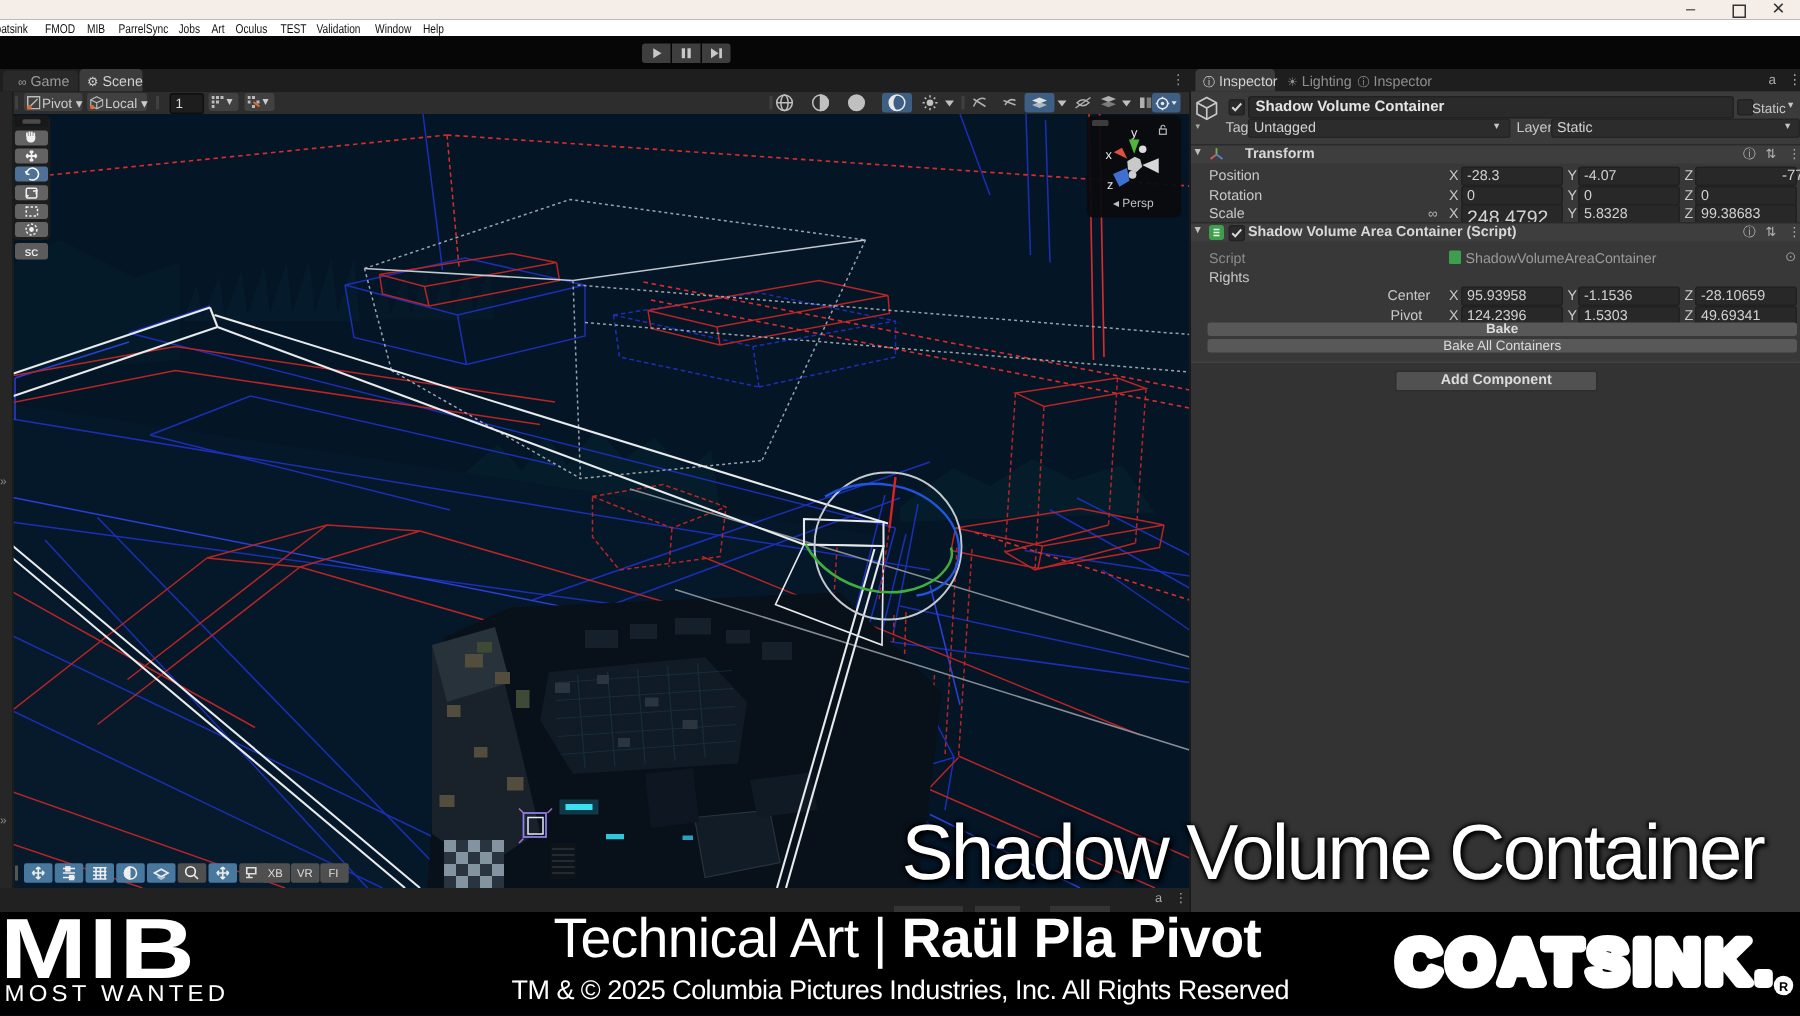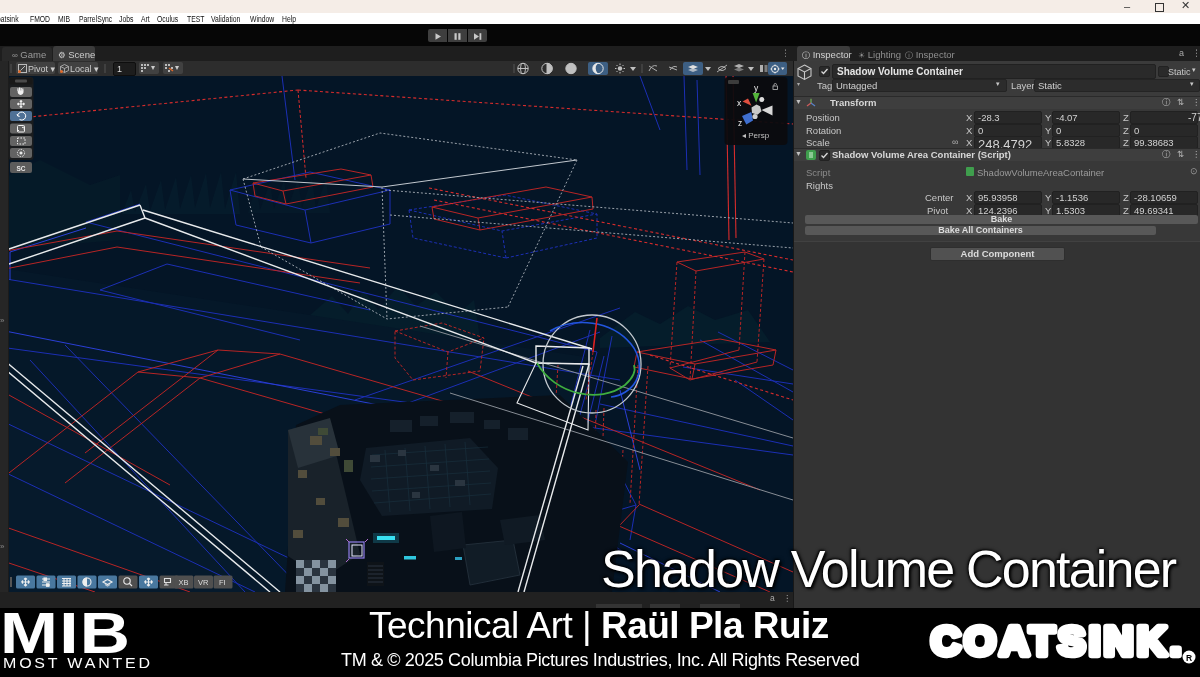--- a/index.html
+++ b/index.html
@@ -570,31 +570,31 @@
 <div class="tx" style="left:966px;top:204.5px;font-size:9.5px;color:#c8c8c8">X</div>
 <div class="abs" style="left:974px;top:203.5px;width:66px;height:11px;background:#282828;border:1px solid #212121;border-radius:2px"></div>
 <div class="tx" style="left:978px;top:204.5px;font-size:9.5px;color:#d2d2d2">124.2396</div>
 <div class="tx" style="left:1045px;top:204.5px;font-size:9.5px;color:#c8c8c8">Y</div>
 <div class="abs" style="left:1052px;top:203.5px;width:66px;height:11px;background:#282828;border:1px solid #212121;border-radius:2px"></div>
 <div class="tx" style="left:1056px;top:204.5px;font-size:9.5px;color:#d2d2d2">1.5303</div>
 <div class="tx" style="left:1123px;top:204.5px;font-size:9.5px;color:#c8c8c8">Z</div>
 <div class="abs" style="left:1130px;top:203.5px;width:66px;height:11px;background:#282828;border:1px solid #212121;border-radius:2px"></div>
 <div class="tx" style="left:1134px;top:204.5px;font-size:9.5px;color:#d2d2d2">49.69341</div>
 <div class="abs" style="left:805px;top:215px;width:393px;height:9px;background:#585858;border-radius:2px;text-align:center;font-size:9px;font-weight:bold;color:#dcdcdc;line-height:9px">Bake</div>
-<div class="abs" style="left:805px;top:226px;width:351px;height:9px;background:#585858;border-radius:2px;text-align:center;font-size:9px;font-weight:bold;color:#dcdcdc;line-height:9px">Bake All Containers</div>
+<div class="abs" style="left:805px;top:226px;width:393px;height:9px;background:#585858;border-radius:2px;text-align:center;font-size:9px;font-weight:normal;color:#dcdcdc;line-height:9px">Bake All Containers</div>
 <div class="abs" style="left:794px;top:241px;width:406px;height:1px;background:#414141"></div>
 <div class="abs" style="left:930px;top:247px;width:133px;height:12px;background:#515151;border:1px solid #2e2e2e;border-radius:2px;text-align:center;font-size:9.5px;font-weight:bold;color:#dcdcdc;line-height:12px">Add Component</div>
 
 <div class="tx" style="left:601px;top:539px;font-size:52px;color:#fff;z-index:40;text-shadow:0 0 4px #000,2px 2px 3px rgba(0,0,0,0.9),-1px -1px 2px rgba(0,0,0,0.8);letter-spacing:-1.8px">Shadow Volume Container</div>
 
 <div class="abs" style="left:0;top:608px;width:1200px;height:69px;background:#000;z-index:45"></div>
 
 <div class="tx" style="z-index:46;left:0px;top:600px;font-size:57px;font-weight:bold;color:#fff;transform:scaleX(1.22);transform-origin:left;letter-spacing:1px">MIB</div>
 <div class="tx" style="z-index:46;left:3px;top:655px;font-size:16px;color:#fff;letter-spacing:2.8px;transform:scaleY(0.95);transform-origin:top left">MOST WANTED</div>
 
-<div class="tx" style="z-index:46;left:369px;top:605px;font-size:37px;color:#fff;letter-spacing:-0.5px"><span style="font-weight:400">Technical Art </span><span style="font-weight:300">| </span><span style="font-weight:bold">Raül Pla Ruiz</span></div>
+<div class="tx" style="z-index:46;left:369px;top:605px;font-size:37px;color:#fff;letter-spacing:-0.5px"><span style="font-weight:400">Technical Art </span><span style="font-weight:300">| </span><span style="font-weight:bold">Raül Pla Pivot</span></div>
 <div class="tx" style="z-index:46;left:341px;top:650px;font-size:18px;color:#fff;letter-spacing:-0.35px">TM &amp; © 2025 Columbia Pictures Industries, Inc. All Rights Reserved</div>
 
 <svg class="abs" style="z-index:46;left:928px;top:613px" width="275px" height="62px" viewBox="0 0 275 62">
 <text x="3" y="42" font-family="Liberation Sans, sans-serif" font-size="41" font-weight="bold" fill="#fff" stroke="#fff" stroke-width="6.6" stroke-linejoin="round" letter-spacing="3.5">COATSINK.</text>
 <circle cx="261" cy="44" r="6.5" fill="#fff"></circle>
 <text x="258" y="47.5" font-family="Liberation Sans, sans-serif" font-size="8.5" font-weight="bold" fill="#000">R</text>
 </svg>
 
 </body></html>

